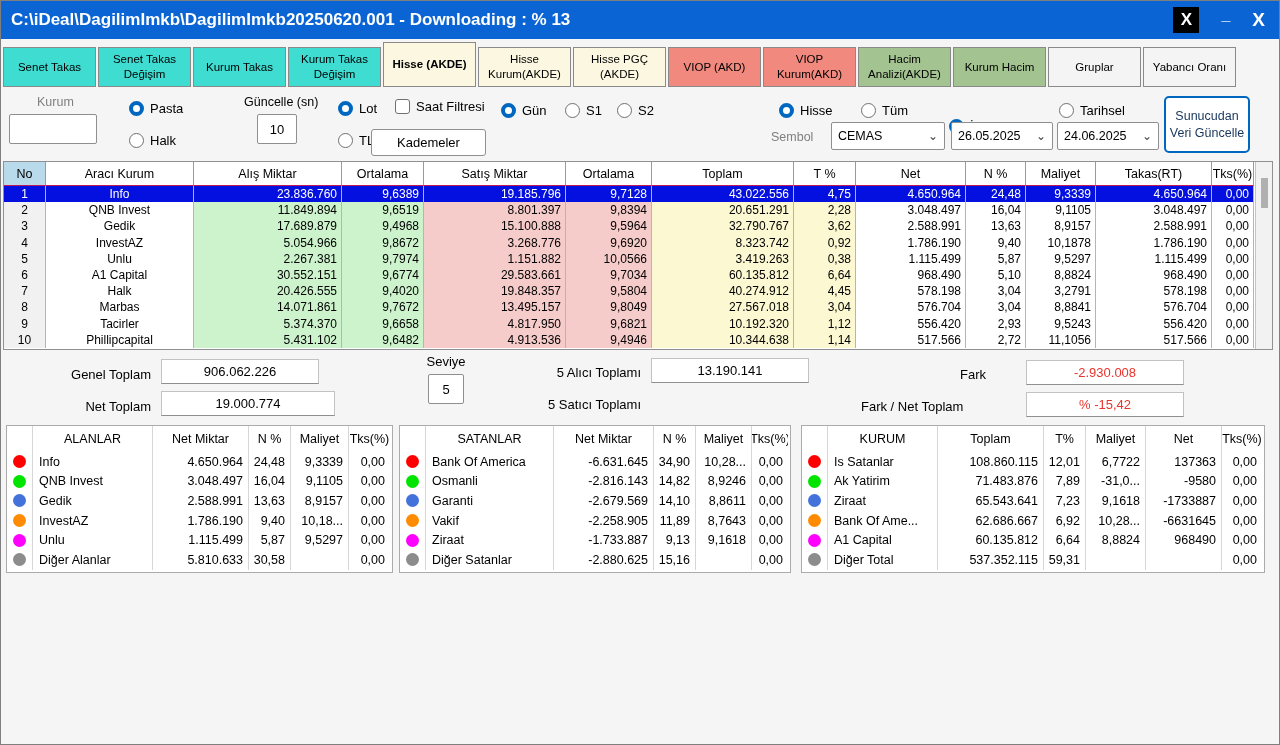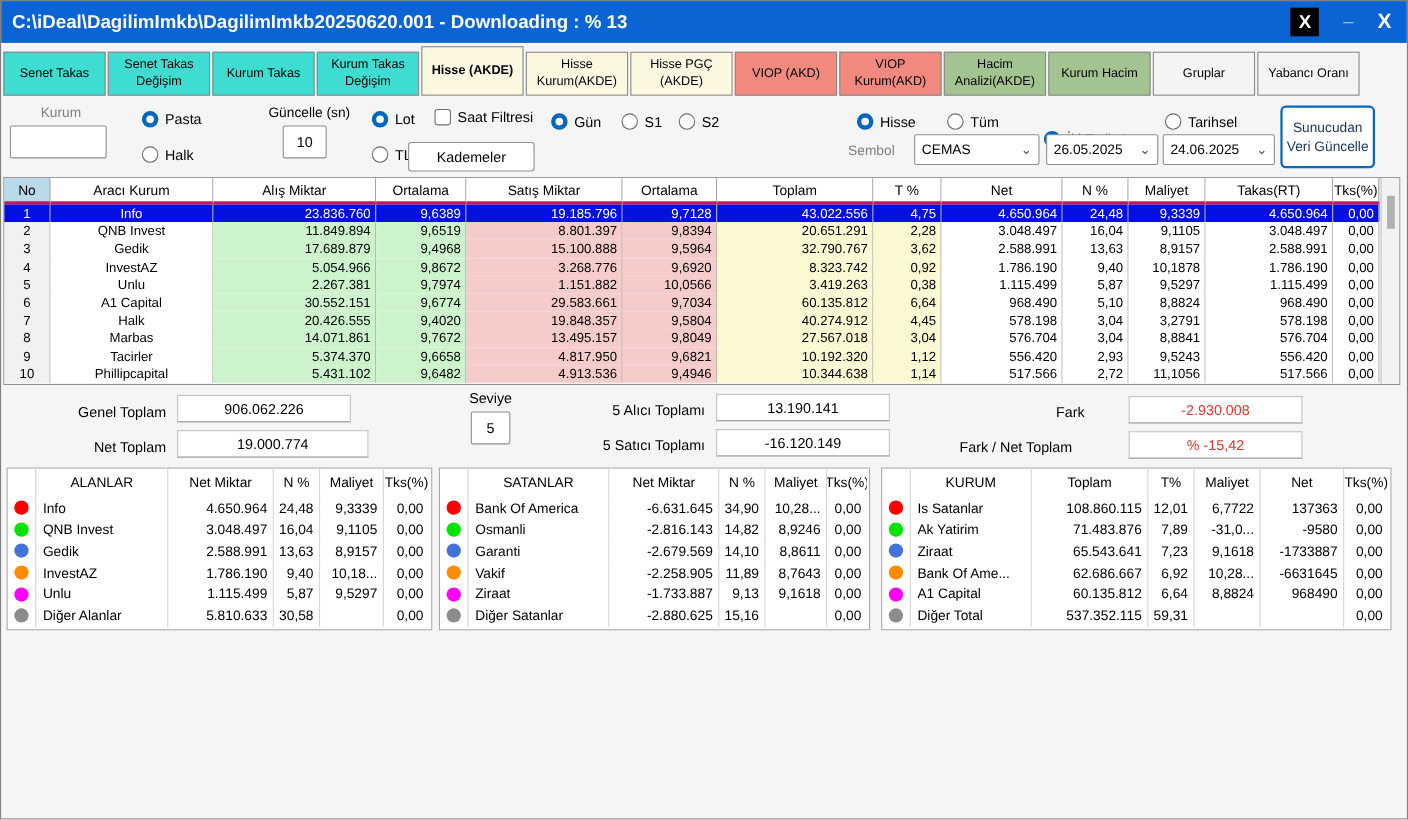--- a/index.html
+++ b/index.html
@@ -34,21 +34,21 @@
   .cbox{width:15px;height:15px;box-sizing:border-box;border:1px solid #707070;border-radius:3px;background:#fff;flex:0 0 15px;}
   .select{position:absolute;box-sizing:border-box;height:28px;background:#fff;border:1px solid #8f8f8f;border-radius:2px;display:flex;align-items:center;justify-content:space-between;font-size:12.5px;padding:0 6px;}
   .chev{color:#444;font-size:12px;margin-left:4px;}
   .btn{position:absolute;box-sizing:border-box;background:#fff;border:1px solid #8f8f8f;border-radius:3px;font-size:13px;display:flex;align-items:center;justify-content:center;}
   .btn-sunucu{border:2px solid #0067C0;border-radius:5px;font-size:12.5px;text-align:center;line-height:1.35;color:#17355c;padding:2px;}
 
   
   .maintable{position:absolute;left:2px;top:160px;width:1270px;height:189px;background:#fff;border:1px solid #909090;box-sizing:border-box;}
   .grid13{display:grid;grid-template-columns:42px 148px 148px 82px 142px 86px 142px 62px 110px 60px 70px 116px 42px;}
   .thead{position:absolute;left:0;top:0;width:1250px;}
-  .hcell{box-sizing:border-box;height:24px;border-right:1px solid #9a9a9a;border-bottom:3px solid #be185d;display:flex;align-items:center;justify-content:center;font-size:12.5px;background:#fff;white-space:nowrap;overflow:hidden;}
+  .hcell{box-sizing:border-box;height:24px;border-right:1px solid #9a9a9a;border-bottom:1px solid #be185d;display:flex;align-items:center;justify-content:center;font-size:12.5px;background:#fff;white-space:nowrap;overflow:hidden;}
   .hcell.first{background:#B9DAEA;}
   .tbody{position:absolute;left:0;top:24px;width:1250px;}
   .trow{height:16.2px;}
   .tcell{box-sizing:border-box;border-right:1px solid #b5b5b5;font-size:12px;display:flex;align-items:center;padding:0 4px;white-space:nowrap;overflow:hidden;background:#fff;}
   .a-c{justify-content:center;padding:0;}
   .a-r{justify-content:flex-end;}
   .c0{background:#F1F1F1;}
   .c2,.c3{background:#CDF3CD;}
   .c4,.c5{background:#F6CCCB;}
   .c6,.c7{background:#FBF8D2;}
@@ -385,25 +385,24 @@
   <div class="sumbox" style="left:160px;top:358px;width:158px;height:25px;">906.062.226</div>
   <span class="sumlabel" style="left:20px;top:398px;width:130px;text-align:right;">Net Toplam</span>
   <div class="sumbox" style="left:160px;top:390px;width:174px;height:25px;">19.000.774</div>
 
   <span class="sumlabel" style="left:424px;top:353px;width:42px;text-align:center;">Seviye</span>
   <input class="tinput" style="position: absolute; left: 427px; top: 373px; width: 36px; height: 30px; text-align: center;" value="5">
 
   <span class="sumlabel" style="left:530px;top:364px;width:110px;text-align:right;">5  Alıcı Toplamı</span>
   <div class="sumbox" style="left:650px;top:357px;width:158px;height:25px;">13.190.141</div>
   <span class="sumlabel" style="left:530px;top:396px;width:110px;text-align:right;">5  Satıcı Toplamı</span>
-  <div class="sumbox" style="left:650px;top:389px;width:158px;height:25px;">-16.120.149</div>
 
   <span class="sumlabel" style="left:880px;top:366px;width:105px;text-align:right;">Fark</span>
   <div class="sumbox red" style="left:993px;top:359px;width:158px;height:25px;">-2.930.008</div>
-  <span class="sumlabel" style="left:860px;top:398px;width:125px;text-align:center;">Fark / Net Toplam</span>
+  <span class="sumlabel" style="left:860px;top:398px;width:125px;text-align:left;">Fark / Net Toplam</span>
   <div class="sumbox red" style="left:993px;top:391px;width:158px;height:25px;">% -15,42</div>
 
   <div class="panel" id="panel-0" style="left:5px;width:387px;">
       <div class="phead g-al">
         <div class="pcell"></div>
         <div class="pcell">ALANLAR</div>
         <div class="pcell">Net Miktar</div>
         <div class="pcell">N %</div>
         <div class="pcell">Maliyet</div>
         <div class="pcell">Tks(%)</div>

